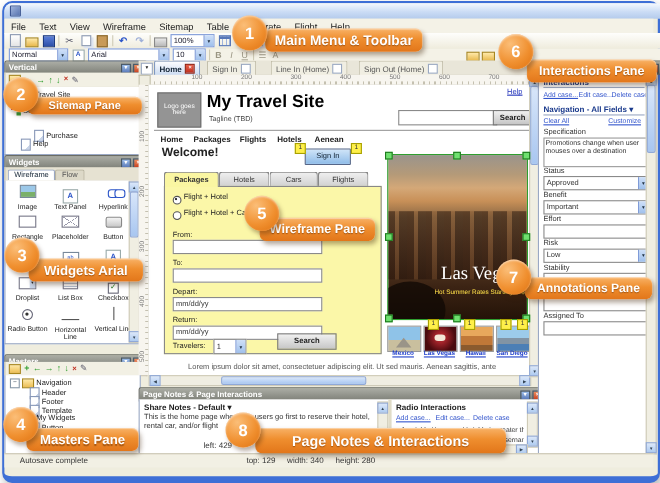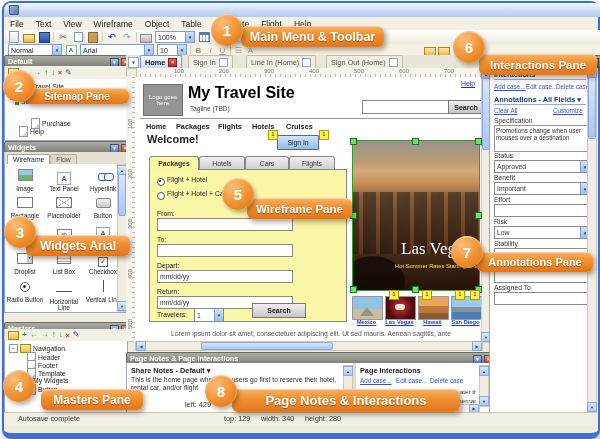--- a/index.html
+++ b/index.html
@@ -159,21 +159,21 @@
 
 <div id="titlebar" class="abs">
   <span class="appicon"></span>
 </div>
 
 <div id="menubar" class="abs">
   <span>File</span>
   <span>Text</span>
   <span>View</span>
   <span>Wireframe</span>
-  <span>Object</span>
+  <span>Sitemap</span>
   <span>Table</span>
   <span>Generate</span>
   <span>Flight</span>
   <span>Help</span>
 </div>
 
 <div id="toolbar1" class="abs">
   <span class="tic">
       <span class="ic-new"></span>
     </span>
@@ -241,21 +241,21 @@
   <span class="dim">A</span>
 </div>
 <span class="abs tic" style="left:424px;top:45px">
     <span class="ic-open"></span>
   </span>
 <span class="abs tic" style="left:438px;top:45px">
     <span class="ic-open"></span>
   </span>
 
 <div class="phead" style="left:4px;top:55px;width:122px">
-  <span>Default</span>
+  <span>Vertical</span>
   <span><span class="pbtn b">▾</span><span class="pbtn r">×</span></span>
 </div>
 <div class="ptool" style="left:4px;top:66px;width:122px;height:13px">
   <span class="ic-folder"></span>
   <span class="garrow">←</span>
   <span class="garrow">→</span>
   <span class="garrow">↑</span>
   <span class="garrow">↓</span>
   <span style="color:#C03020;font-size:7px;font-weight:bold">×</span>
   <span style="color:#556;font-size:8px">✎</span>
@@ -433,21 +433,21 @@
 <div class="abs nw" style="left:188px;top:84px;font-size:16px;font-weight:bold;color:#000">My Travel Site</div>
 <div class="abs nw" style="left:190px;top:105px;font-size:6.5px;color:#444">Tagline (TBD)</div>
 <div class="abs nw" style="left:461px;top:80px;font-size:6.8px;color:#2233BB;text-decoration:underline">Help</div>
 <div class="fld" style="left:362px;top:100px;width:84px;height:12px"></div>
 <div class="gbtn" style="left:448px;top:100px;width:34px;height:12px">Search</div>
 <div class="abs" style="left:140px;top:118px;width:341px;height:1px;background:#999"></div>
 <div class="abs nw" style="left:146px;top:122px;font-size:7.3px;font-weight:bold">Home</div>
 <div class="abs nw" style="left:176px;top:122px;font-size:7.3px;font-weight:bold">Packages</div>
 <div class="abs nw" style="left:218px;top:122px;font-size:7.3px;font-weight:bold">Flights</div>
 <div class="abs nw" style="left:252px;top:122px;font-size:7.3px;font-weight:bold">Hotels</div>
-<div class="abs nw" style="left:286px;top:122px;font-size:7.3px;font-weight:bold">Cruises</div>
+<div class="abs nw" style="left:286px;top:122px;font-size:7.3px;font-weight:bold">Aenean</div>
 
 <div class="abs nw" style="left:147px;top:133px;font-size:11px;font-weight:bold">Welcome!</div>
 <div class="abs" style="left:277px;top:135px;width:40px;height:13px;background:linear-gradient(#CFE4F8,#8FBCE8);border:1px solid #556688;border-radius:1px;font-size:6.8px;color:#123;display:flex;align-items:center;justify-content:center">
     <span>Sign In</span>
   </div>
 <div class="marker" style="left:268px;top:130px">1</div>
 <div class="marker" style="left:319px;top:130px">1</div>
 
 <div class="wtab on" style="left:149px;top:156px;width:48px">
     <span>Packages</span>
@@ -539,21 +539,21 @@
   <span><span class="pbtn b">▾</span><span class="pbtn r">×</span></span>
 </div>
 <div class="abs" style="left:126px;top:363px;width:363px;height:49px;background:#fff;border:1px solid #9AA8C4;border-top:none"></div>
 <div class="abs nw" style="left:131px;top:366px;font-size:7.3px;font-weight:bold"><span>Share Notes - Default</span> ▾</div>
 <div class="abs" style="left:131px;top:376px;width:208px;font-size:6.8px;color:#333;line-height:1.25">This is the home page where the users go first to reserve their hotel, rental car, and/or flight</div>
 <div class="sbv" style="left:343px;top:365px;height:44px">
   <span class="sbtn" style="top:0;left:-1px">▲</span>
   <span class="sbtn" style="bottom:0;left:-1px">▼</span>
 </div>
 <div class="abs" style="left:353px;top:363px;width:3px;height:49px;background:#E0DCC8"></div>
-<div class="abs nw" style="left:360px;top:366px;font-size:7.3px;font-weight:bold">Page Interactions</div>
+<div class="abs nw" style="left:360px;top:366px;font-size:7.3px;font-weight:bold">Radio Interactions</div>
 <div class="rp-link u nw" style="left:360px;top:377px">Add case...</div>
 <div class="rp-link nw" style="left:396px;top:377px">Edit case...</div>
 <div class="rp-link nw" style="left:430px;top:377px">Delete case</div>
 <div class="abs nw" style="left:362px;top:388px;font-size:6.2px;color:#333;width:114px;overflow:hidden">of variable UsernameVariable is greater than "0"</div>
 <div class="abs nw" style="left:362px;top:397px;font-size:6.2px;color:#333;width:114px;overflow:hidden">come Label equal to "Welcome, [[UsernameVa</div>
 <div class="sbv" style="left:479px;top:365px;height:40px">
   <span class="sbtn" style="top:0;left:-1px">▲</span>
   <span class="sbtn" style="bottom:0;left:-1px">▼</span>
 </div>
 <div class="sbh" style="left:358px;top:404px;width:120px;height:7px">
@@ -566,21 +566,21 @@
   <span><span class="pbtn b">▾</span><span class="pbtn r">×</span></span>
 </div>
 <div class="abs" style="left:489px;top:66px;width:106px;height:346px;background:#fff;border:1px solid #9AA8C4;border-top:none"></div>
 
 <div class="rp-h nw" style="left:494px;top:70px">Interactions</div>
 <div class="rp-line" style="left:494px;top:79px;width:92px"></div>
 <div class="rp-link u nw" style="left:494px;top:83px">Add case...</div>
 <div class="rp-link nw" style="left:526px;top:83px">Edit case...</div>
 <div class="rp-link nw" style="left:556px;top:83px">Delete case</div>
 
-<div class="rp-h nw" style="left:494px;top:95px"><span>Annotations - All Fields</span> ▾</div>
+<div class="rp-h nw" style="left:494px;top:95px"><span>Navigation - All Fields</span> ▾</div>
 <div class="rp-line" style="left:494px;top:104px;width:92px"></div>
 <div class="rp-link u nw" style="left:494px;top:107px">Clear All</div>
 <div class="rp-link u nw" style="left:553px;top:107px">Customize</div>
 
 <div class="rp-label nw" style="left:494px;top:117px">Specification</div>
 <div class="abs" style="left:494px;top:125px;width:92px;height:23px;background:#fff;border:1px solid #999;font-size:6.3px;color:#333;padding:1px;line-height:1.15">Promotions change when user mouses over a destination</div>
 
 <div class="rp-label nw" style="left:494px;top:152px">Status</div>
 <div class="fld" style="left:494px;top:160px;width:92px;height:11px;justify-content:space-between;padding-right:0">
     <span>Approved</span>
@@ -632,28 +632,28 @@
     <span>2</span>
   </div>
 
 <div class="co-banner" style="left:26px;top:235px;width:104px;height:21px;font-size:12px">
     <span>Widgets Arial</span>
   </div>
 <div class="co-circle" style="left:4px;top:216px">
     <span>3</span>
   </div>
 
-<div class="co-banner" style="left:41px;top:389px;width:102px;height:21px;font-size:12px">
+<div class="co-banner" style="left:24px;top:389px;width:102px;height:21px;font-size:12px">
     <span>Masters Pane</span>
   </div>
 <div class="co-circle" style="left:3px;top:370px">
     <span>4</span>
   </div>
 
-<div class="co-banner" style="left:247px;top:198px;width:105px;height:21px;font-size:11.5px">
+<div class="co-banner" style="left:236px;top:198px;width:105px;height:21px;font-size:11.5px">
     <span>Wireframe Pane</span>
   </div>
 <div class="co-circle" style="left:222px;top:178px">
     <span>5</span>
   </div>
 
 <div class="co-banner" style="left:479px;top:54px;width:118px;height:21px;font-size:11.5px">
     <span>Interactions Pane</span>
   </div>
 <div class="co-circle" style="left:453px;top:31px">

